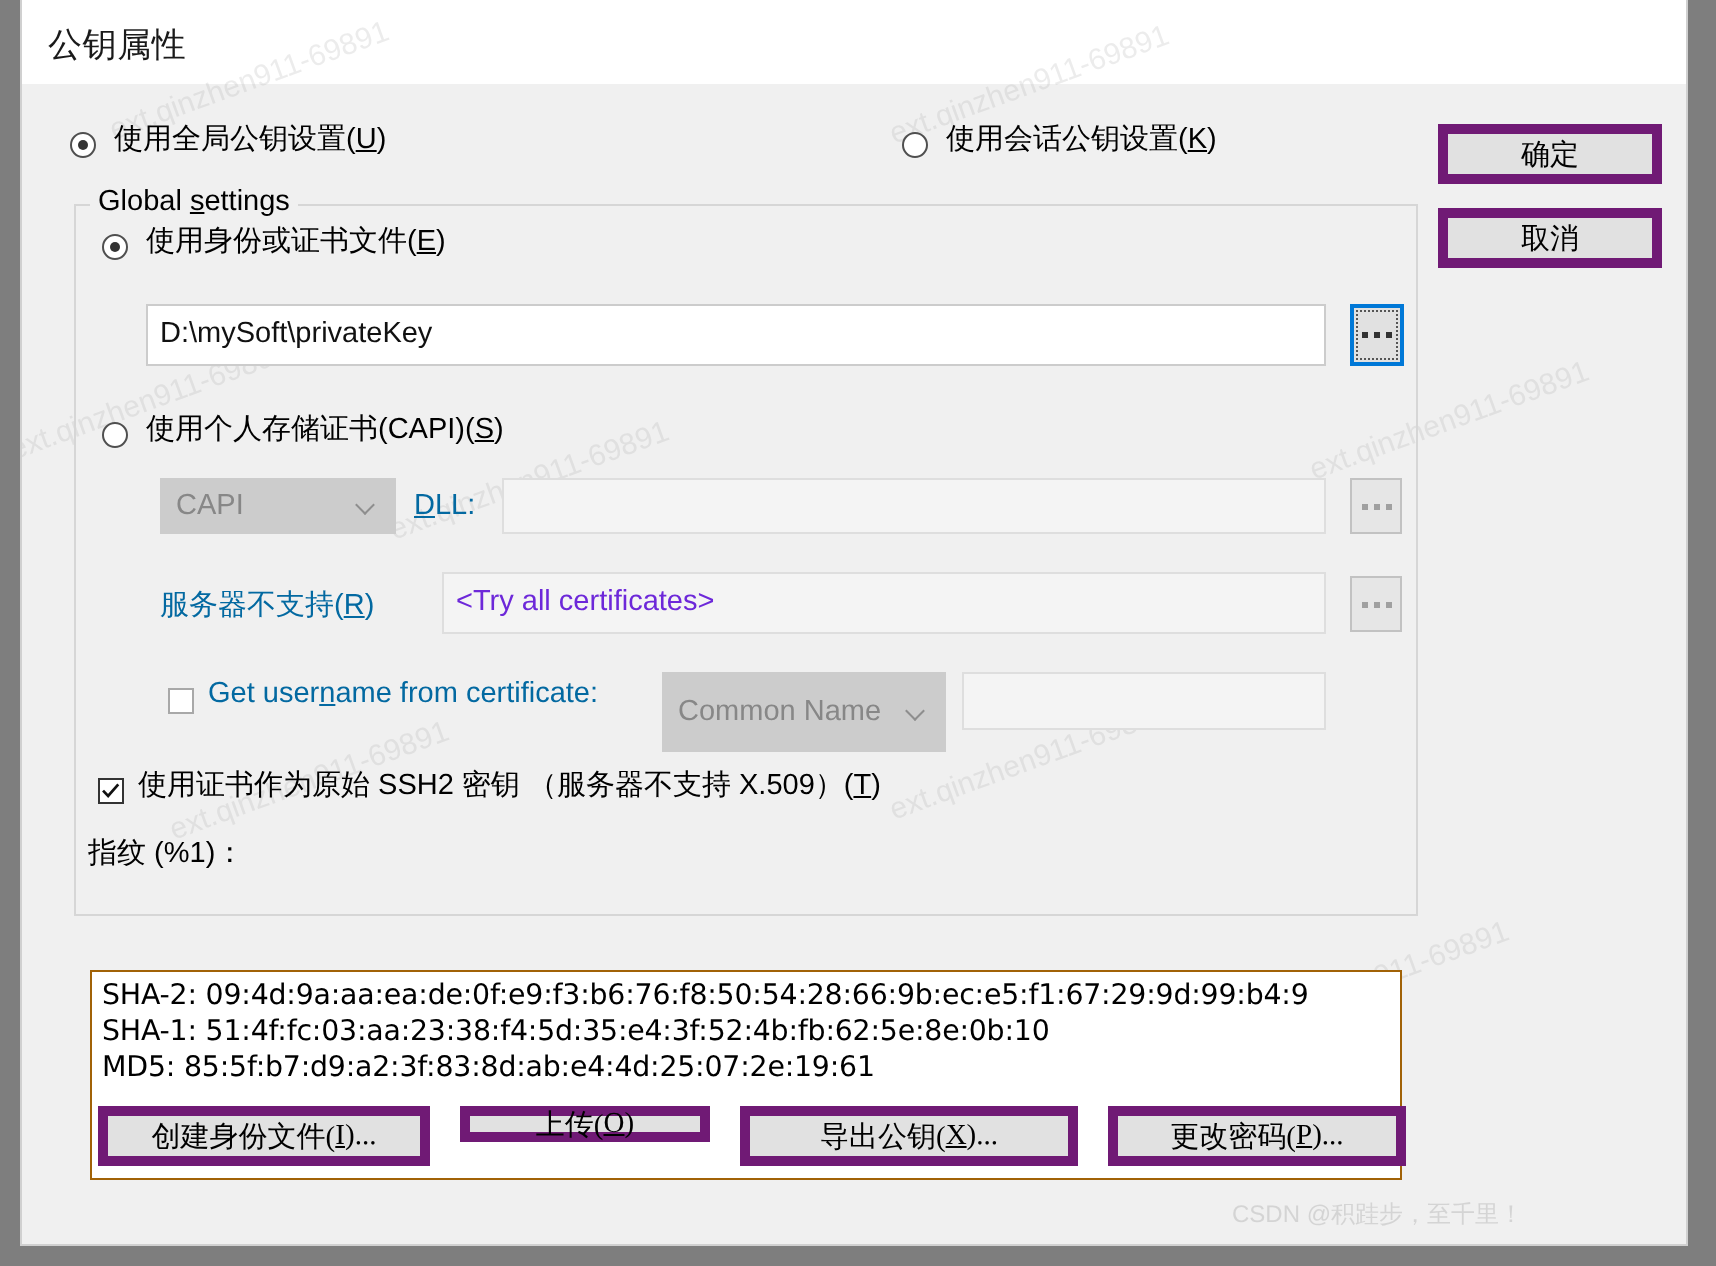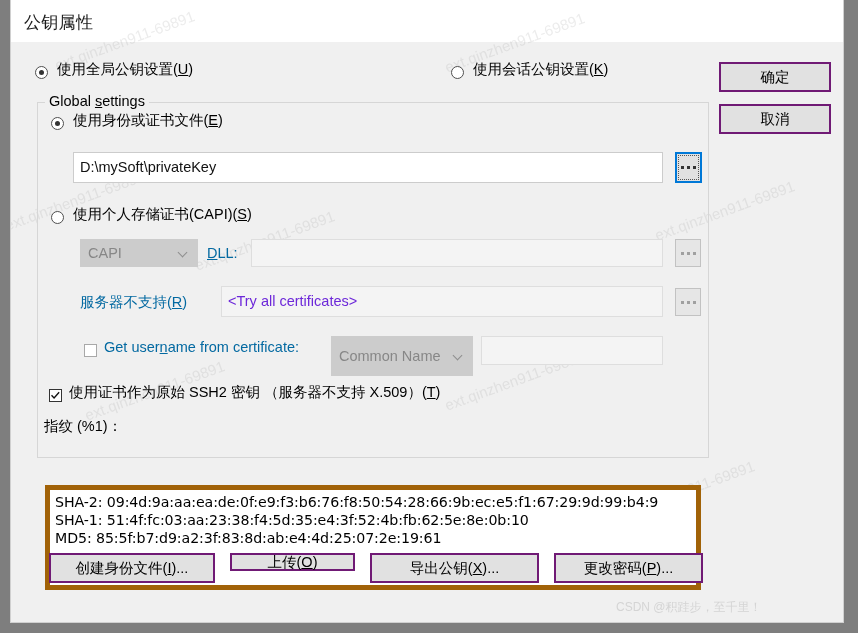--- a/index.html
+++ b/index.html
@@ -124,29 +124,29 @@
     display: flex;
     align-items: center;
     white-space: nowrap;
     overflow: hidden;
   }
   .tbox.dim { background: #f4f4f4; border-color: #dedede; color: #6d28d9; }
 
   .btn {
     position: absolute;
     background: #e1e1e1;
-    border: 2px solid #701a75;
+    border: 5px solid #701a75;
     box-sizing: border-box;
     font-size: 14.5px;
     color: #000;
     display: flex;
     align-items: center;
     justify-content: center;
     white-space: nowrap;
-    font-family: Liberation Sans, sans-serif;
+    font-family: Liberation Serif, serif;
   }
   .btn u { text-decoration: underline; }
 
   
   .dots {
     position: absolute;
     background: #e1e1e1;
     border: 1px solid #adadad;
     box-sizing: border-box;
     display: flex;
@@ -220,21 +220,21 @@
   }
 
   
   #fp-box {
     position: absolute;
     left: 34px;
     top: 443px;
     width: 656px;
     height: 105px;
     background: #fff;
-    border: 5px solid #a16207;
+    border: 1px solid #a16207;
     box-sizing: border-box;
     overflow: hidden;
     padding: 3px 4px 0 5px;
   }
   #fp-box .fp-line {
     font-family: "DejaVu Sans", "Liberation Sans", sans-serif;
     font-size: 14.2px;
     color: #000;
     line-height: 18px;
     white-space: nowrap;

